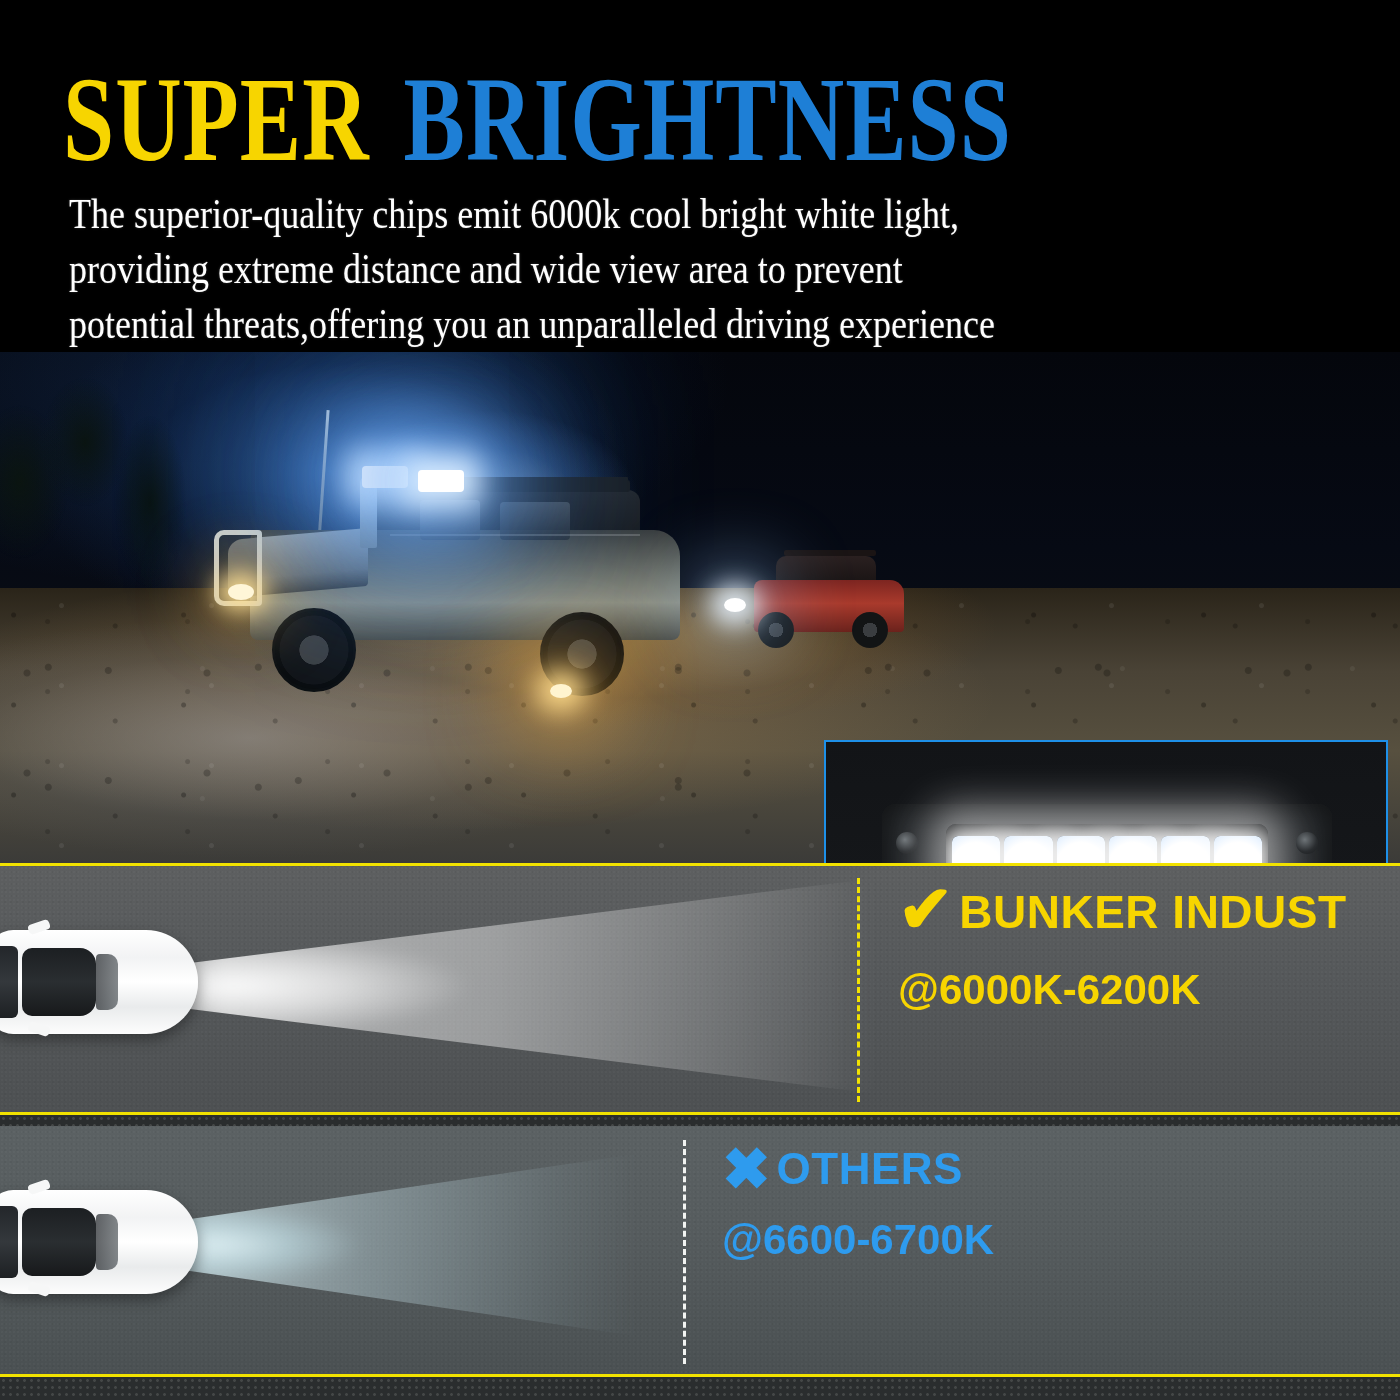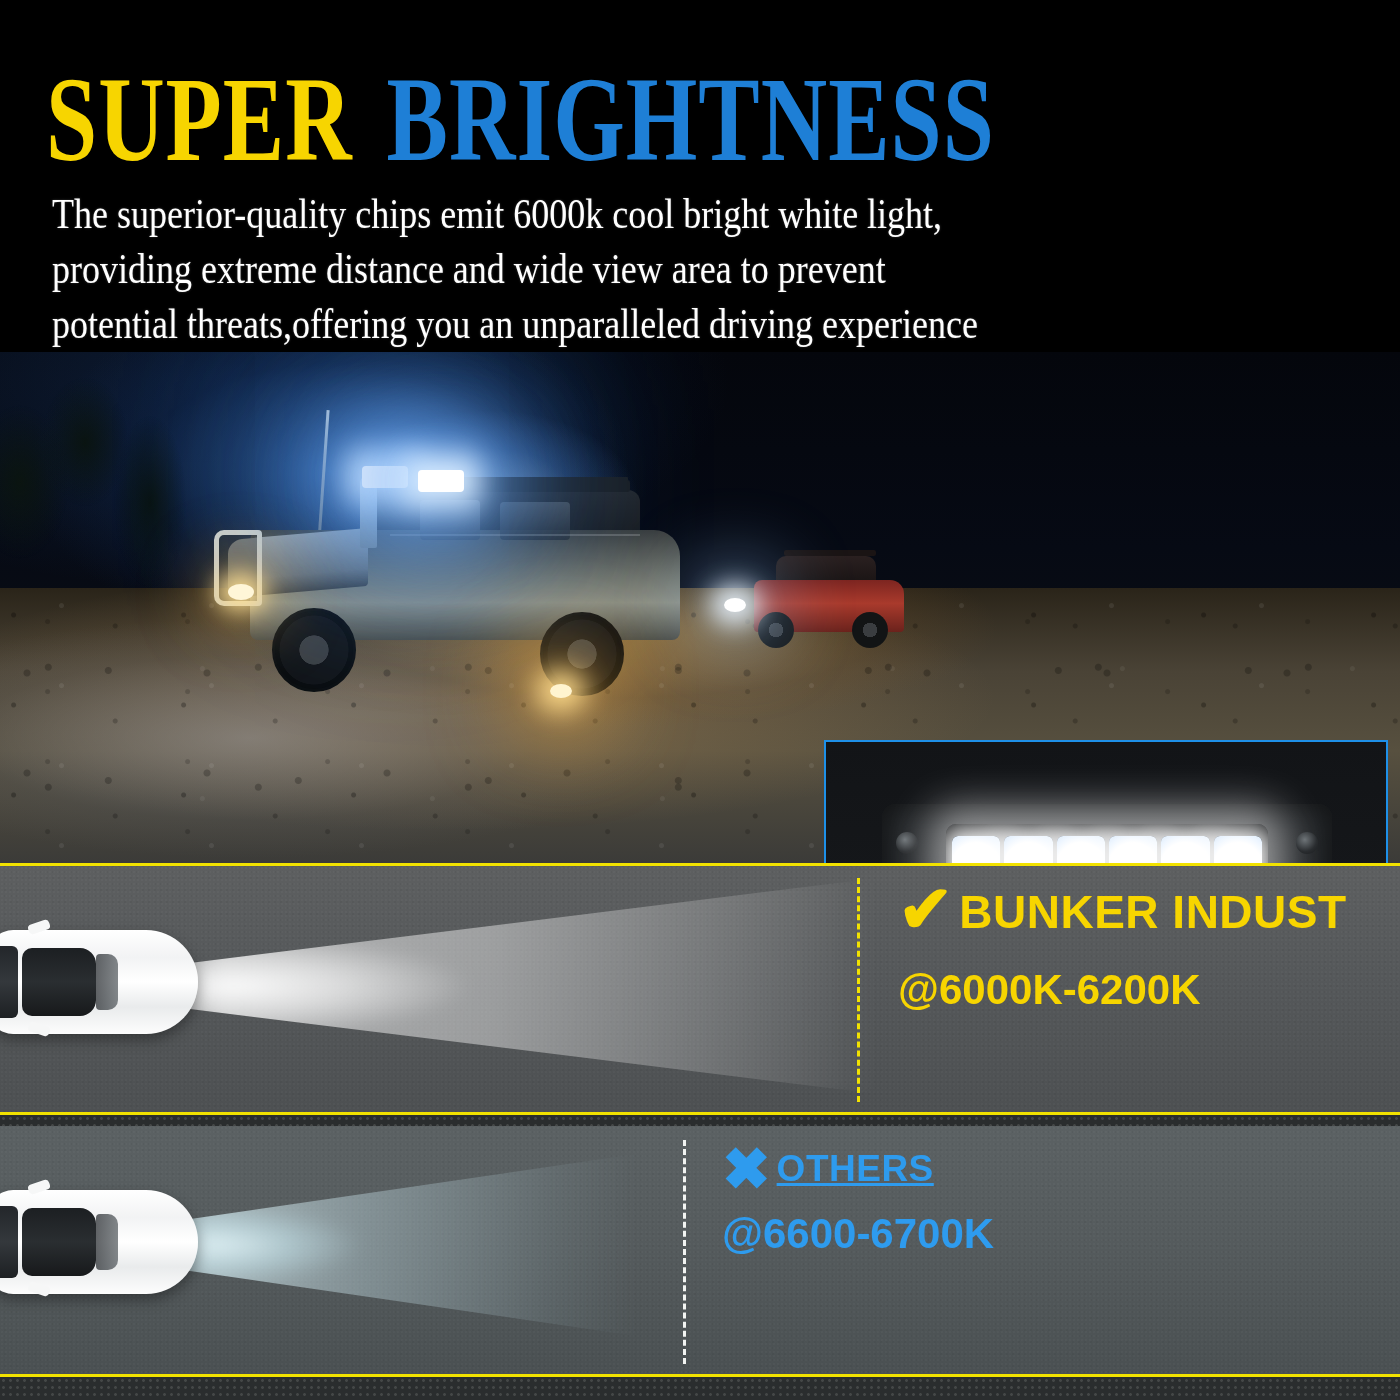--- a/index.html
+++ b/index.html
@@ -6,21 +6,21 @@
   * { margin:0; padding:0; box-sizing:border-box; }
   html,body { background:#000; }
   body {
     width:1400px; height:1400px;
     font-family:"Liberation Sans", sans-serif;
     overflow:hidden; position:relative;
   }
   #page { position:relative; width:1400px; height:1400px; background:#000; overflow:hidden; }
 
   
-  .header { position:absolute; left:0; top:0; width:1379px; height:365px; background:#000;text-decoration:underline; }
+  .header { position:absolute; left:17px; top:0; width:1379px; height:365px; background:#000;text-decoration:underline; }
   .title {
     position:absolute; left:46px; top:58px;
     font-family:"Liberation Serif", serif;
     font-weight:700; font-size:92px; line-height:1;
     letter-spacing:1px;
     white-space:nowrap;
     transform:scaleY(1.32); transform-origin:left top;
   }
   .title .word-super { color:#F7D500; }
   .title .word-bright { color:#1E7FD6; }
@@ -301,25 +301,25 @@
   .bad-text{  left:722px; top:14px; }
 
   .brand-line{ display:flex; align-items:center; gap:6px; white-space:nowrap; }
   .mark{ font-size:62px; line-height:1; font-weight:700; }
   .mark-check{ color:#F7D500; font-size:66px; margin-top:-6px; }
   .mark-x{ color:#2E9BEE; font-size:58px; font-weight:900; }
   .brand-name{
     color:#F7D500; font-size:46px; font-weight:700; letter-spacing:.5px;
     white-space:nowrap;
   }
-  .brand-name.blue{ color:#2E9BEE; font-weight:700; font-size:37px;text-decoration:underline; }
+  .brand-name.blue{ color:#2E9BEE; font-weight:700; font-size:44px; }
   .kelvin{
     color:#F7D500; font-size:42px; font-weight:700; margin-top:24px; white-space:nowrap;
   }
-  .kelvin.blue{ color:#2E9BEE; margin-top:12px;text-align:right; }
+  .kelvin.blue{ color:#2E9BEE; margin-top:18px;text-align:right; }
   .feat{
     color:#ffffff; font-size:25px; font-weight:700; line-height:32px; margin-top:14px;
     white-space:nowrap; text-shadow:0 1px 2px rgba(0,0,0,.5);
   }
   .feat.center{ margin-top:20px; }
   .feat span{ display:block; }
 </style>
 </head>
 <body>
 

